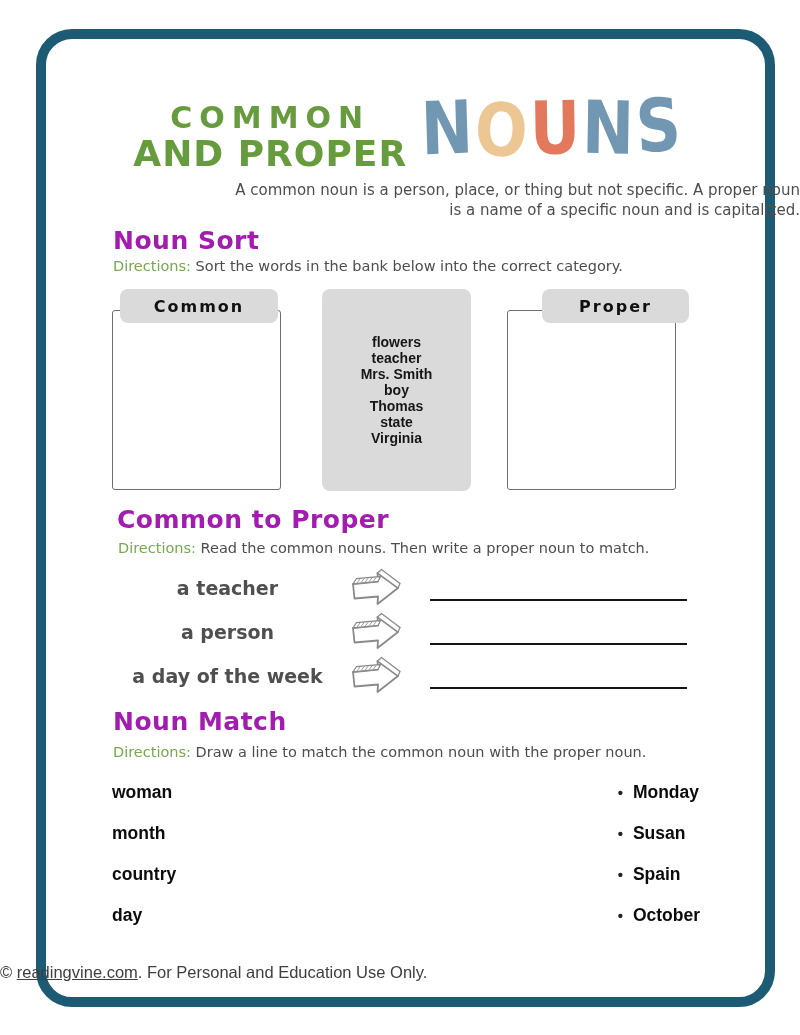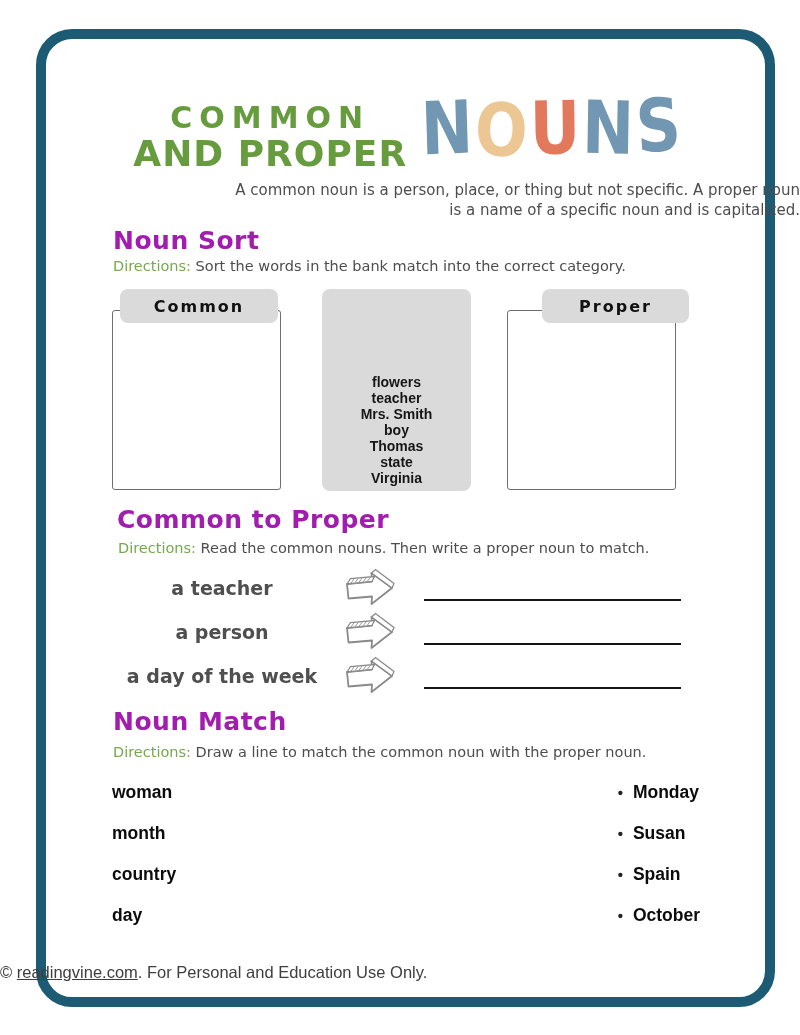--- a/index.html
+++ b/index.html
@@ -52,26 +52,26 @@
   #box-common { left:112px; }
   #box-proper { left:507px; }
   .sort-label { position:absolute; top:0; height:34px; background:#dadada;
                 border-radius:8px; display:flex; align-items:center; justify-content:center;
                 font-family:"DejaVu Sans", sans-serif; font-weight:800; font-size:16px;
                 letter-spacing:2px; color:#111; }
   #label-common { left:120px; width:158px; }
   #label-proper { left:542px; width:147px; }
   .word-bank { position:absolute; left:322px; top:0; width:149px; height:202px;
                background:#dadada; border-radius:8px; display:flex; flex-direction:column;
-               justify-content:flex-end; padding:5px 0; }
+               justify-content:center; padding:5px 0; }
   .wb-item { text-align:center; font-size:14px; font-weight:bold; color:#161616; }
 
   
   .ctp-rows { position:absolute; top:566px; left:112px; width:580px; }
-  .ctp-row  { display:flex; align-items:center; height:44px; }
+  .ctp-row  { display:flex; align-items:center; height:44px;justify-content:center; }
   .ctp-label { width:220px; text-align:center; font-family:"DejaVu Sans", sans-serif;
                font-weight:bold; font-size:19px; color:#4f4f4f; }
   .ctp-arrow { margin-left:12px; width:52px; height:42px; flex:0 0 auto; }
   .ctp-line  { margin-left:28px; width:257px; height:26px;
                border-bottom:2.5px solid #151515; }
 
   
   .match-area { position:absolute; top:772px; left:112px; width:588px;
                 display:flex; justify-content:space-between; }
   .match-col  { display:flex; flex-direction:column; }
@@ -103,21 +103,21 @@
   </div>
 </div>
 
 <p class="subtitle">
   <span>A common noun is a person, place, or thing but not specific. A proper noun</span><br>
   <span>is a name of a specific noun and is capitalized.</span>
 </p>
 
 <h2 id="sort-head" class="sec-head">Noun Sort</h2>
 <p id="sort-dir" class="directions">
-  <span class="dir-label" style="color: rgb(118, 169, 77);">Directions:</span><span> Sort the words in the bank match into the correct category.</span>
+  <span class="dir-label" style="color: rgb(118, 169, 77);">Directions:</span><span> Sort the words in the bank below into the correct category.</span>
 </p>
 
 <div class="sort-area">
   <div id="box-common" class="sort-box"></div>
   <div id="label-common" class="sort-label" style="background: rgb(218, 218, 218);">Common</div>
 
   <div class="word-bank" style="background: rgb(218, 218, 218);">
     <div class="wb-item">flowers</div>
     <div class="wb-item">teacher</div>
     <div class="wb-item">Mrs. Smith</div>

